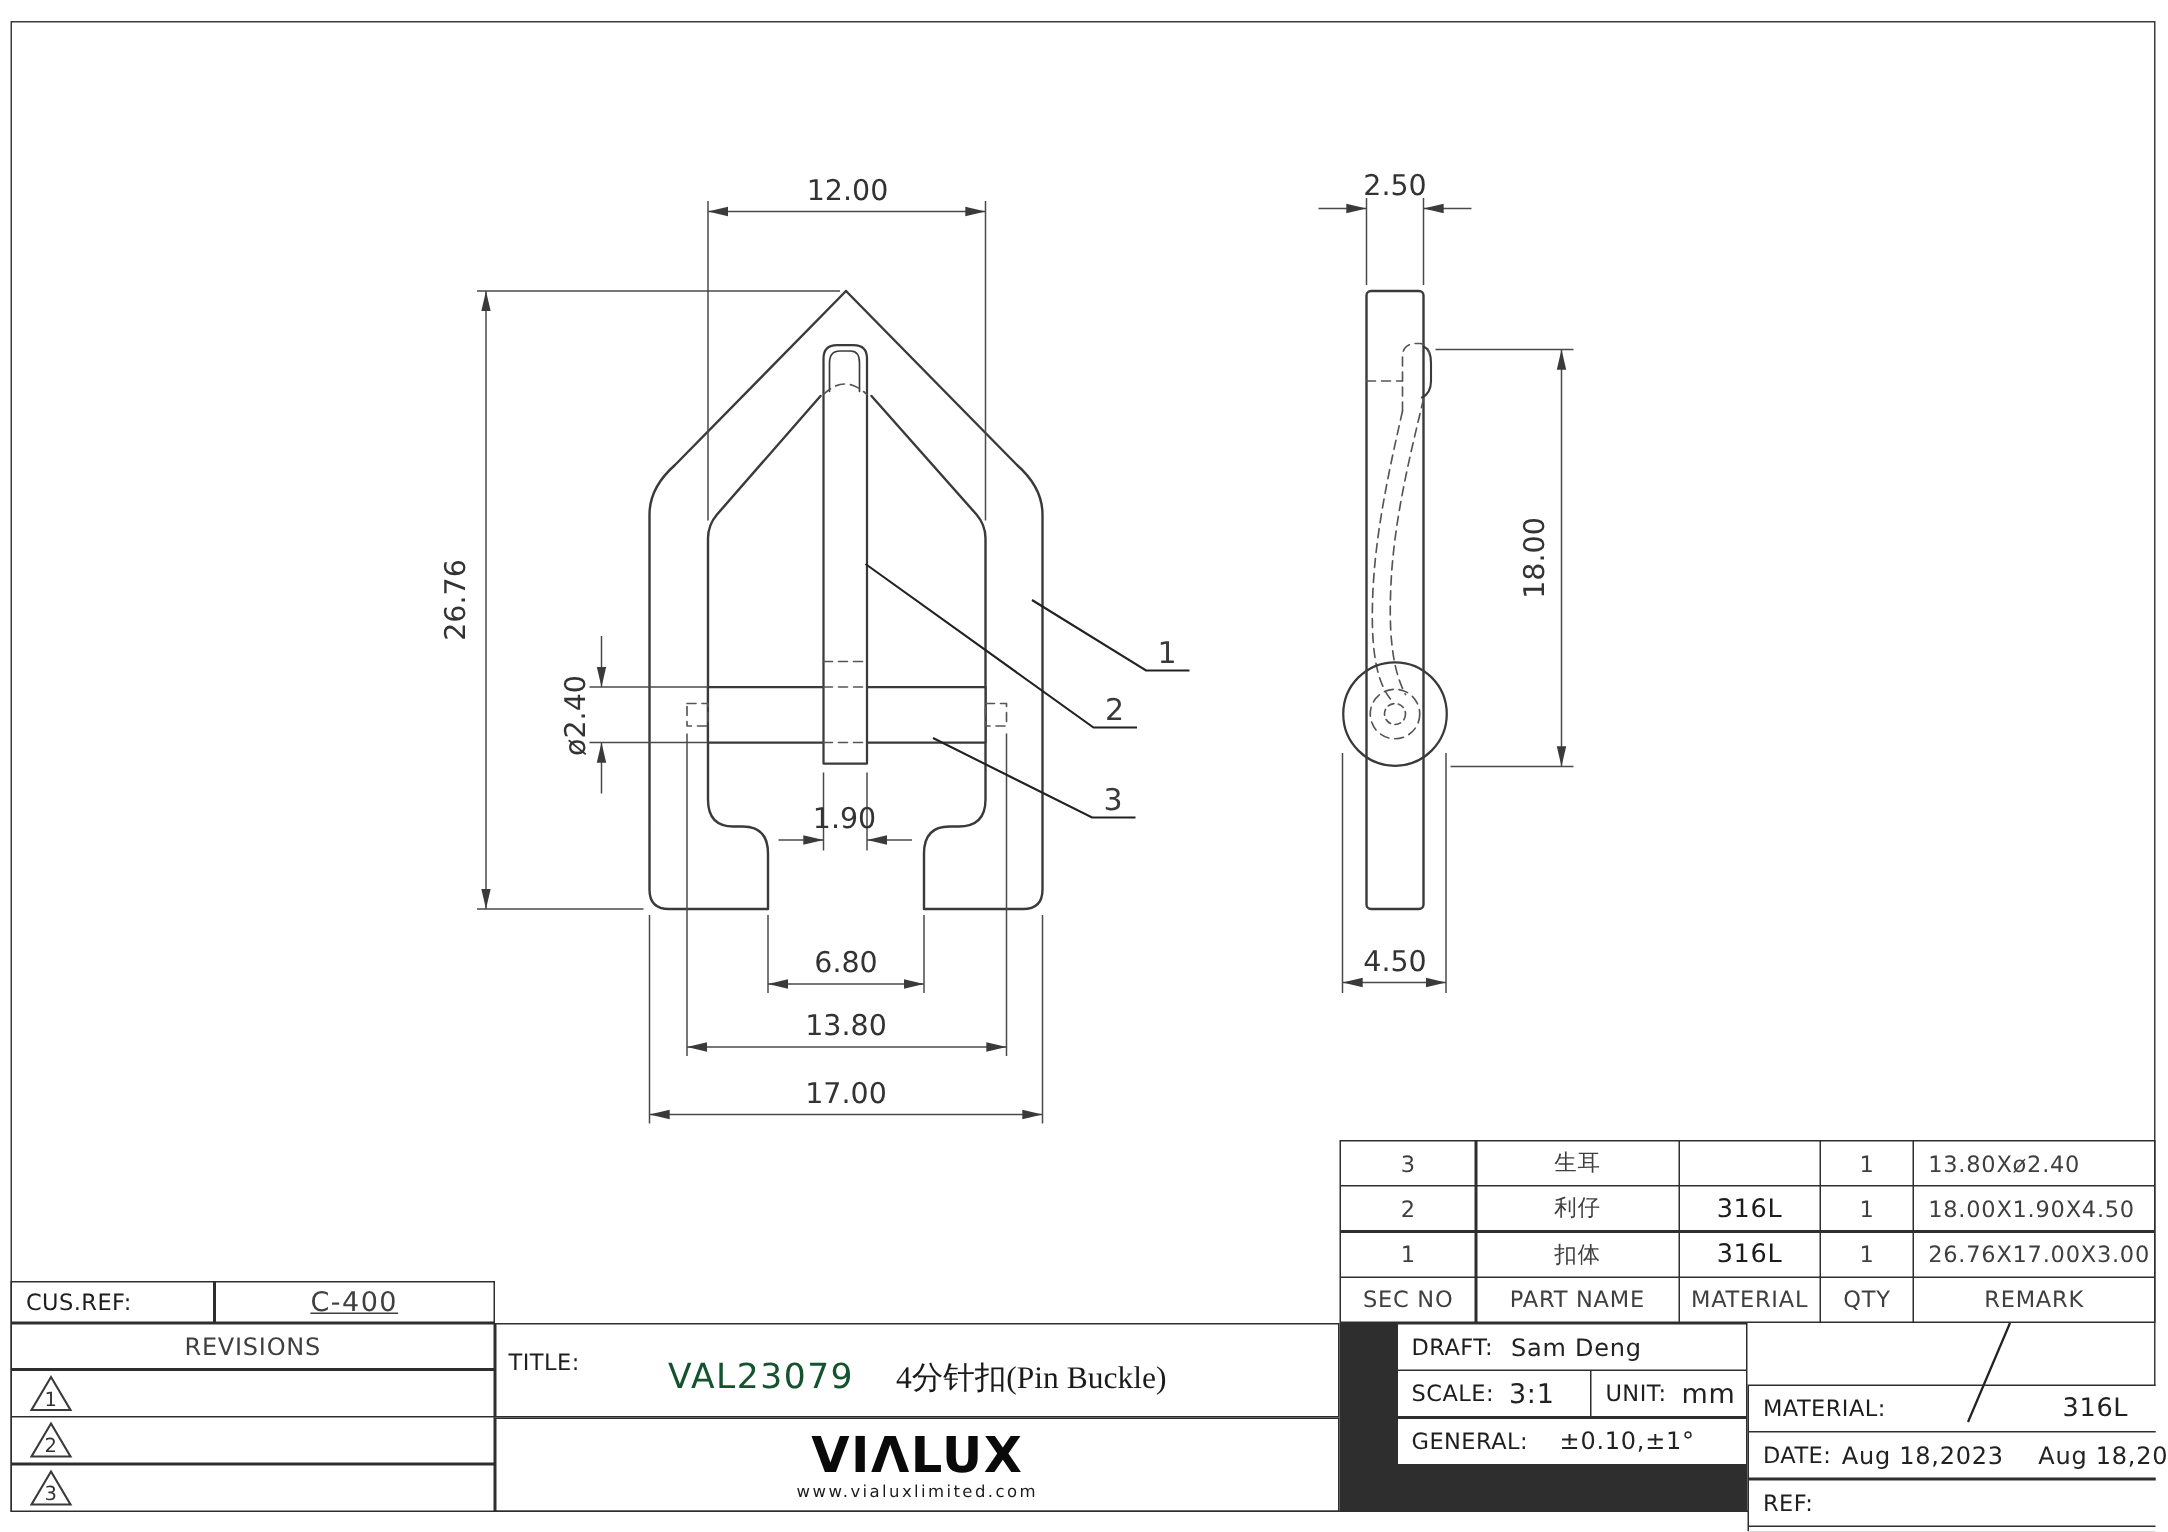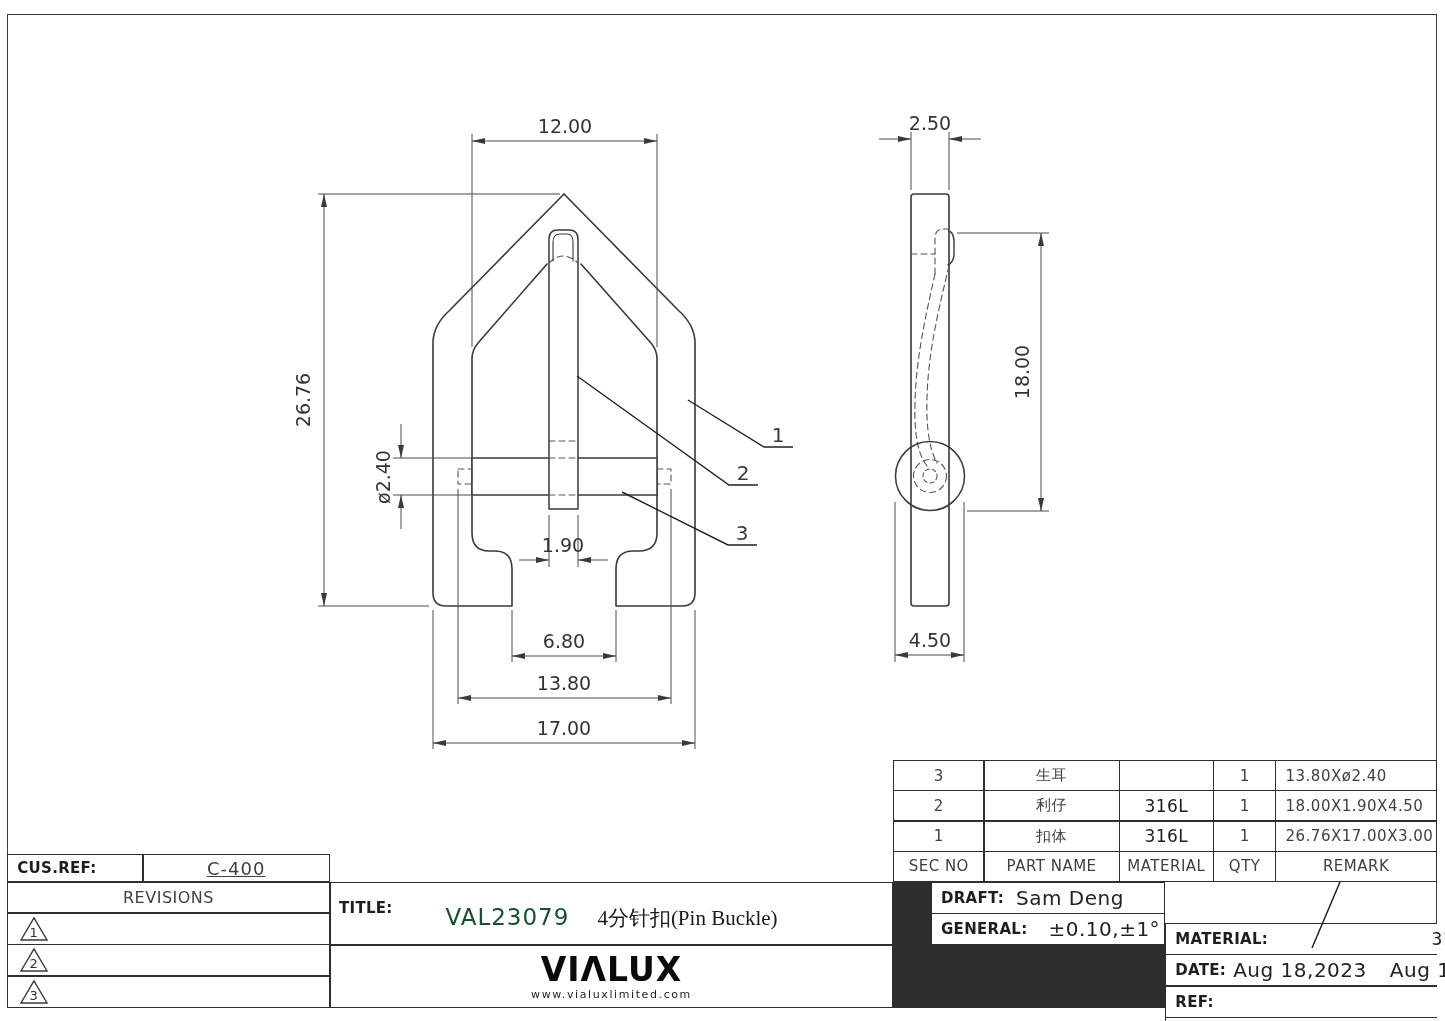--- a/index.html
+++ b/index.html
@@ -6,22 +6,22 @@
   #sheet{position:relative;width:1445px;height:1021px;background:#fff;overflow:hidden;
          font-family:"DejaVu Sans","Liberation Sans",sans-serif;color:#2e2e2e;}
   .abs{position:absolute;box-sizing:border-box;}
   .frame{border:1.6px solid #3c3c3c;}
   
   .gridtbl{display:grid;background:#2e2e2e;gap:1.3px;padding:1.3px;}
   .cell{background:#fff;display:flex;align-items:center;justify-content:center;
         font-size:15px;color:#3f3f3f;letter-spacing:0.5px;white-space:nowrap;}
   .cell.left{justify-content:flex-start;padding-left:9px;}
   .cjk{font-family:"Liberation Serif","DejaVu Serif",serif;}
-  .lbl{font-size:15px;color:#1e1e1e;letter-spacing:0.3px;font-weight:bold;}
-  .val{font-size:20px;color:#222;}
+  .lbl{font-size:15px;color:#1e1e1e;letter-spacing:0.3px;}
+  .val{font-size:16px;color:#222;}
   svg text{font-family:"DejaVu Sans","Liberation Sans",sans-serif;}
   .dimtxt{font-size:19px;fill:#333;}
   .lbltxt{font-size:20px;fill:#3a3a3a;}
   .tri-num{font-size:13px;fill:#333;}
   #logo-line{font-size:33px;font-weight:800;letter-spacing:1px;color:#0a0a0a;line-height:1;}
   #logo-url{font-size:11px;letter-spacing:1.6px;color:#1c1c1c;margin-top:2px;}
   #title-line{display:flex;align-items:baseline;gap:28px;justify-content:center;}
   #title-code{font-size:23px;letter-spacing:1px;color:#14532d;}
   #title-name{font-size:21px;color:#1a1a1a;}
 </style>
@@ -203,20 +203,30 @@
   <div class="abs frame" style="left:330px;top:945px;width:563px;height:63px;border-width:1.3px;border-color:#2e2e2e;display:flex;flex-direction:column;align-items:center;justify-content:center;">
     <div id="logo-line">VIΛLUX</div>
     <div id="logo-url">www.vialuxlimited.com</div>
   </div>
 
   <div class="abs gridtbl" style="left:893px;top:882px;width:272px;height:126px;grid-template-rows:1fr 1fr 1fr 1fr;grid-template-columns:1fr;padding-left:39px;">
     <div class="cell left" style="gap:12px;">
       <span class="lbl">DRAFT:</span>
       <span class="val">Sam Deng</span>
     </div>
+    <div style="display:grid;grid-template-columns:128px 1fr;gap:1.3px;background:#2e2e2e;">
+      <div class="cell left" style="gap:10px;">
+        <span class="lbl">SCALE:</span>
+        <span class="val" style="font-size:18px;">3:1</span>
+      </div>
+      <div class="cell left" style="gap:10px;">
+        <span class="lbl">UNIT:</span>
+        <span class="val" style="font-size:18px;">mm</span>
+      </div>
+    </div>
     <div class="cell left" style="gap:21px;">
       <span class="lbl">GENERAL:</span>
       <span class="val">±0.10,±1°</span>
     </div>
   </div>
 
   <div class="abs gridtbl" style="left:1165px;top:882px;width:272px;height:126px;grid-template-rows:1fr 1fr 1fr 1fr;grid-template-columns:1fr;margin-top:41px;">
     <div class="cell left">
       <span class="lbl">MATERIAL:</span>
       <span class="val" style="margin-left:auto;margin-right:48px;font-size:17px;">316L</span>

